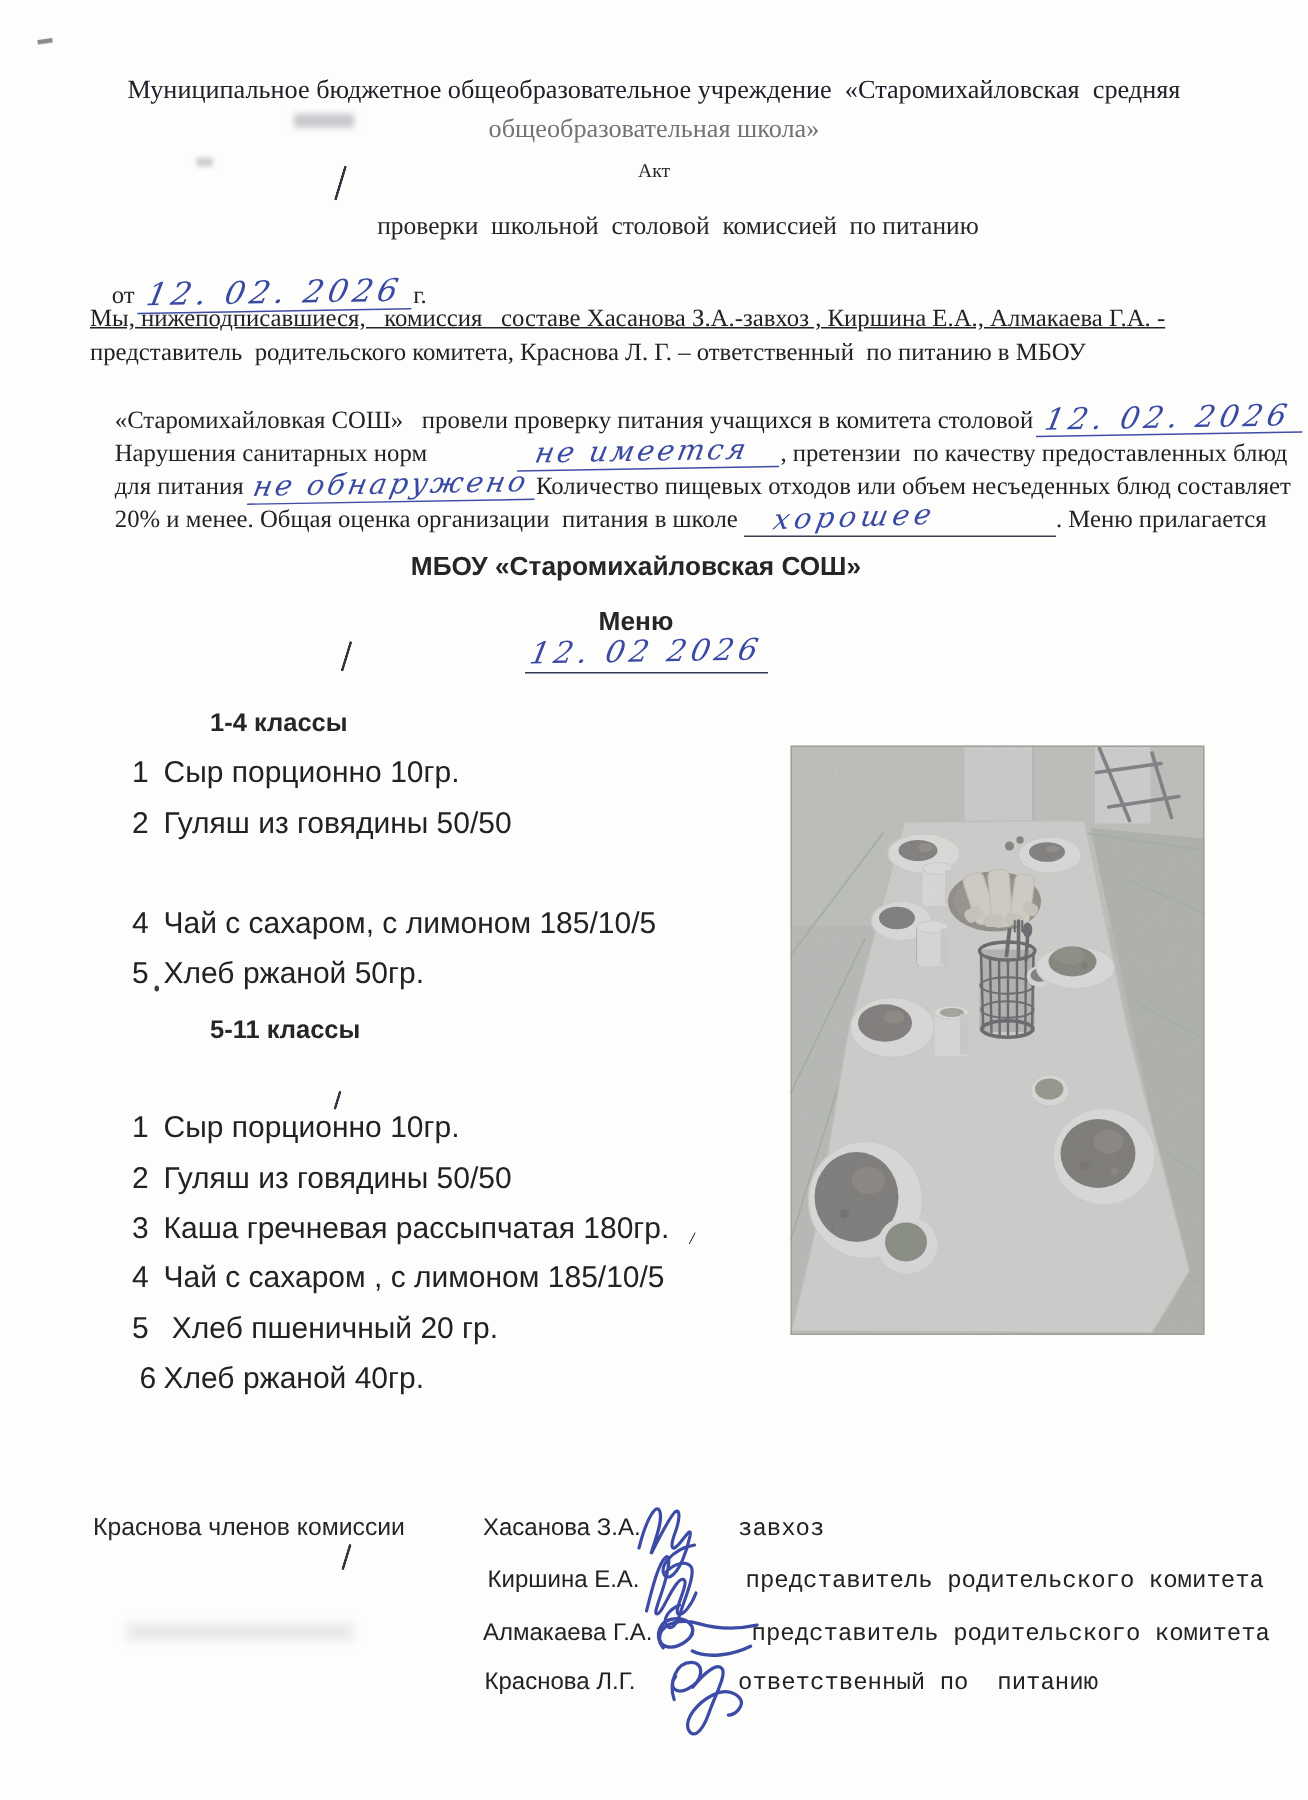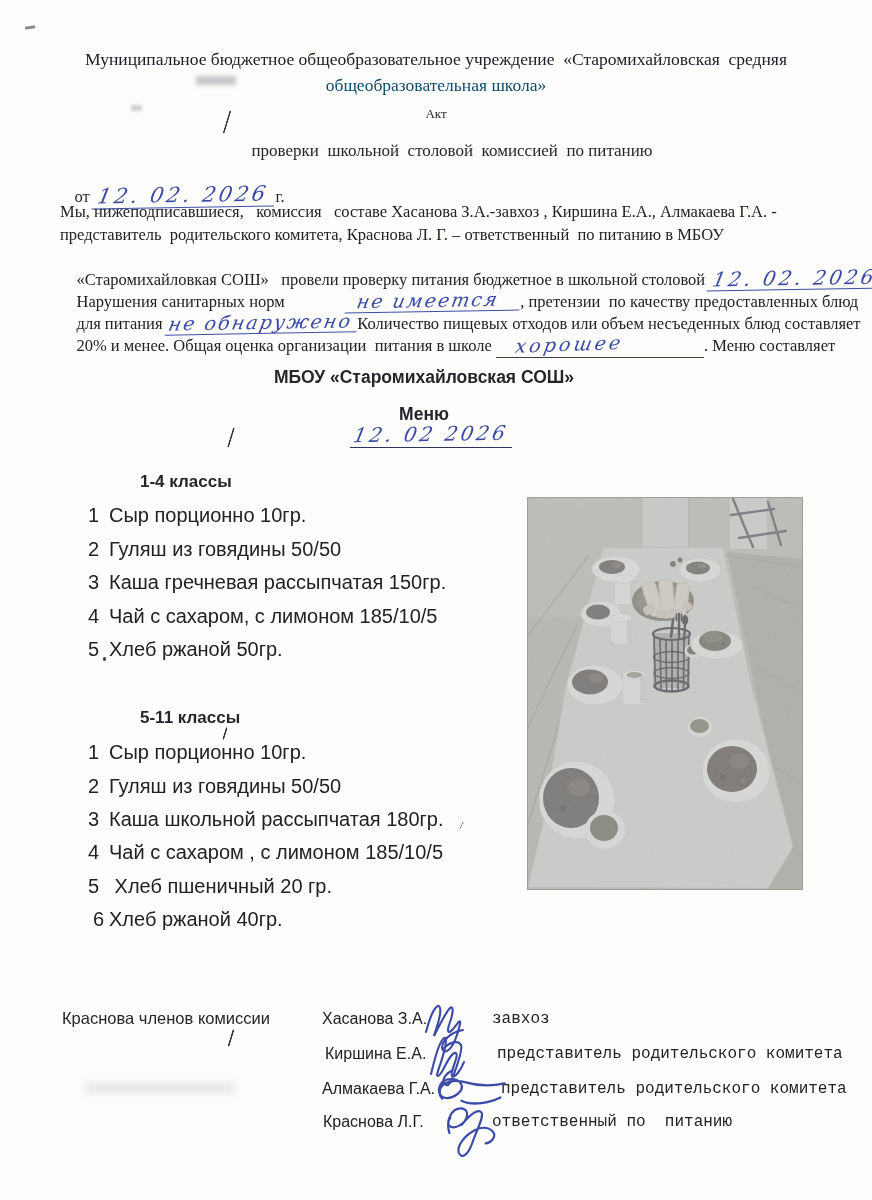--- a/index.html
+++ b/index.html
@@ -28,65 +28,64 @@
 <body>
 
 <div class="page">
 
   <div class="artifact" style="left:25px;top:26px;width:10px;height:2.5px;background:#8a8a90;transform:rotate(-8deg);filter:blur(.4px);"></div>
   <div class="artifact" style="left:196px;top:76px;width:40px;height:9px;background:#c6c6cb;filter:blur(2.2px);"></div>
   <div class="artifact" style="left:131px;top:105px;width:11px;height:6px;background:#cfcfd4;filter:blur(1.4px);"></div>
   <div class="artifact" style="left:85px;top:1082px;width:150px;height:12px;background:#e9e9ec;filter:blur(3px);"></div>
 
   <div class="centerline serif" style="top:49px;font-size:17.5px;color:#20202a;">Муниципальное бюджетное общеобразовательное учреждение  «Старомихайловская  средняя</div>
-  <div class="centerline serif" style="top:75px;font-size:17.5px;color:#0c4a6e;">общеобразовательная школа»</div>
+  <div class="centerline serif" style="top:75px;font-size:17.5px;color:#737373;">общеобразовательная школа»</div>
 
   <div class="centerline serif" style="top:106px;font-size:13px;">Акт</div>
   <div class="slash" style="left:226px;top:110px;height:24px;"></div>
   <div class="centerline serif" style="top:141px;font-size:17px;padding-left:16px;">проверки  школьной  столовой  комиссией  по питанию</div>
 
   <div class="abs serif" style="left:58px;top:165px;font-size:16.5px;white-space:pre;">
     <span>от</span><span> </span><span class="hw hw-u" style="font-size:21px;letter-spacing:3px;padding:0 8px 1px 4px;">12. 02. 2026</span><span>г.</span>
   </div>
 
-  <div class="pl" style="top:201px;">Мы, нижеподписавшиеся,   комиссия   составе Хасанова З.А.-завхоз , Киршина Е.А., Алмакаева Г.А. -</div>
+  <div class="pl" style="top:201px;text-decoration:underline;">Мы, нижеподписавшиеся,   комиссия   составе Хасанова З.А.-завхоз , Киршина Е.А., Алмакаева Г.А. -</div>
   <div class="pl" style="top:224px;">представитель  родительского комитета, Краснова Л. Г. – ответственный  по питанию в МБОУ</div>
   <div class="pl" style="top:246px;">
-    <span>«Старомихайловкая СОШ»   провели проверку питания бюджетное в школьной столовой </span><span class="hw hw-u" style="font-size:20px;letter-spacing:3px;padding:0 10px 1px 4px;">12. 02. 2026</span>
+    <span>«Старомихайловкая СОШ»   провели проверку питания учащихся в комитета столовой </span><span class="hw hw-u" style="font-size:20px;letter-spacing:3px;padding:0 10px 1px 4px;">12. 02. 2026</span>
   </div>
   <div class="pl" style="top:269px;">
     <span>Нарушения санитарных норм</span><span class="hw hw-u" style="font-size:19px;margin-left:62px;padding:0 22px 1px 10px;">не имеется</span><span>, претензии  по качеству предоставленных блюд</span>
   </div>
   <div class="pl" style="top:291px;">
     <span>для питания </span><span class="hw hw-u" style="font-size:19px;padding:0 6px 1px 2px;">не обнаружено</span><span>Количество пищевых отходов или объем несъеденных блюд составляет</span>
   </div>
   <div class="pl" style="top:313px;">
-    <span>20% и менее. Общая оценка организации  питания в школе </span><span class="blankline" style="width:208px;"><span class="hw" style="font-size:19px;letter-spacing:3px;transform:skewX(-12deg) rotate(-2deg);margin-right:60px;">хорошее</span></span><span>. Меню составляет</span>
+    <span>20% и менее. Общая оценка организации  питания в школе </span><span class="blankline" style="width:208px;"><span class="hw" style="font-size:19px;letter-spacing:3px;transform:skewX(-12deg) rotate(-2deg);margin-right:60px;">хорошее</span></span><span>. Меню прилагается</span>
   </div>
 
   <div class="centerline sans b" style="top:367px;left:-12px;font-size:17.5px;">МБОУ «Старомихайловская СОШ»</div>
   <div class="centerline sans b" style="top:404px;left:-12px;font-size:17.5px;">Меню</div>
   <div class="slash" style="left:230px;top:427px;height:21px;"></div>
   <div class="abs" style="left:350px;top:424px;width:162px;text-align:center;border-bottom:1.8px solid #31355c;padding-bottom:2px;">
     <span class="hw" style="font-size:20px;letter-spacing:3px;">12. 02   2026</span>
   </div>
 
   <div class="abs sans b" style="left:140px;top:472px;font-size:17px;">1-4 классы</div>
   <div class="mi" style="top:504px;"><span class="mn">1</span><span>Сыр порционно 10гр.</span></div>
   <div class="mi" style="top:538px;"><span class="mn">2</span><span>Гуляш из говядины 50/50</span></div>
-  <div class="mi" style="top:571px;"><span class="mn">3</span><span>Каша гречневая рассыпчатая 150гр.</span></div>
   <div class="mi" style="top:605px;"><span class="mn">4</span><span>Чай с сахаром, с лимоном 185/10/5</span></div>
   <div class="mi" style="top:638px;"><span class="mn">5</span><span>Хлеб ржаной 50гр.</span></div>
   <div class="artifact" style="left:103px;top:657px;width:3px;height:4px;background:#3a3a42;border-radius:50%;"></div>
 
-  <div class="abs sans b" style="left:140px;top:708px;font-size:17px;">5-11 классы</div>
+  <div class="abs sans b" style="left:140px;top:677px;font-size:17px;">5-11 классы</div>
   <div class="slash" style="left:224px;top:727px;height:13px;"></div>
   <div class="mi" style="top:741px;"><span class="mn">1</span><span>Сыр порционно 10гр.</span></div>
   <div class="mi" style="top:775px;"><span class="mn">2</span><span>Гуляш из говядины 50/50</span></div>
-  <div class="mi" style="top:808px;"><span class="mn">3</span><span>Каша школьной рассыпчатая 180гр.</span></div>
+  <div class="mi" style="top:808px;"><span class="mn">3</span><span>Каша гречневая рассыпчатая 180гр.</span></div>
   <div class="mi" style="top:841px;"><span class="mn">4</span><span>Чай с сахаром , с лимоном 185/10/5</span></div>
   <div class="mi" style="top:875px;"><span class="mn">5</span><span> Хлеб пшеничный 20 гр.</span></div>
   <div class="mi" style="top:908px;text-align:center;"><span class="mn">6</span><span>Хлеб ржаной 40гр.</span></div>
   <div class="slash" style="left:461px;top:821px;height:9px;border-left-width:1.6px;transform:rotate(28deg);"></div>
 
   <div class="abs" style="left:527px;top:497px;width:276px;height:393px;">
     <svg width="276" height="393" viewBox="0 0 276 393" xmlns="http://www.w3.org/2000/svg">
       <defs>
         <filter id="grainD" x="0" y="0" width="100%" height="100%">
           <feTurbulence type="fractalNoise" baseFrequency="0.8" numOctaves="2" stitchTiles="stitch"></feTurbulence>

